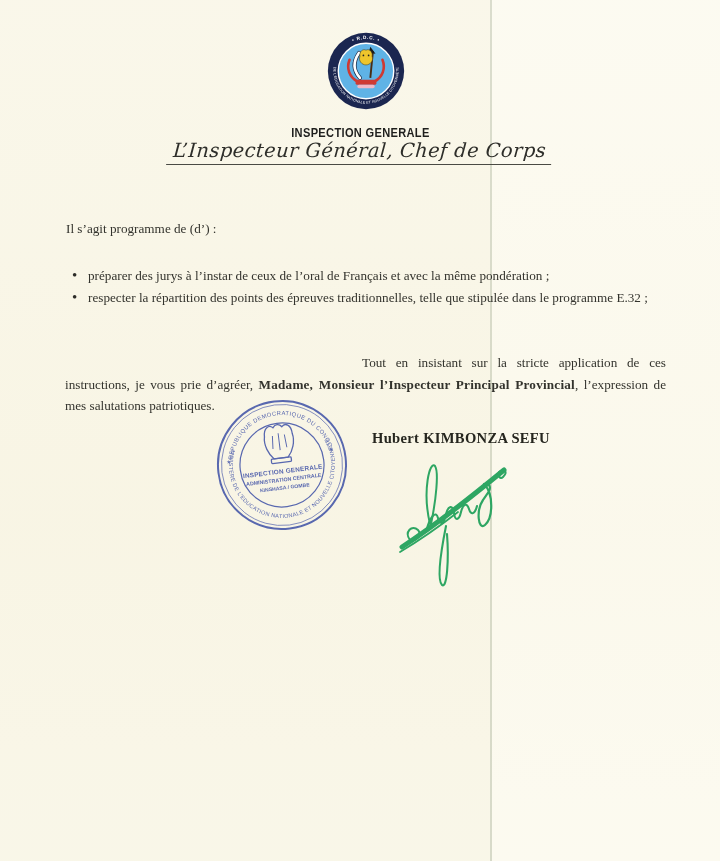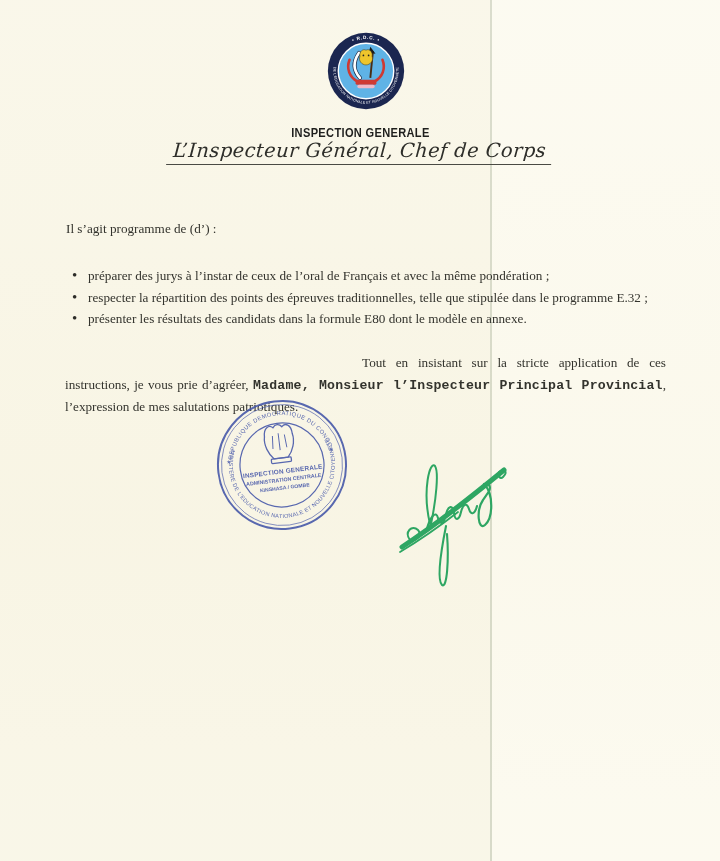--- a/index.html
+++ b/index.html
@@ -30,21 +30,21 @@
     font-size:19.5px;letter-spacing:.4px;color:#2e2e2a;
     border-bottom:1.2px solid #4a4a44;padding:0 6px 2px 6px;transform:skewX(-4deg);}
 
   
   .intro{position:absolute;left:66px;top:221px;font-size:13.2px;}
   .bullets{position:absolute;left:58px;top:256px;width:600px;margin:13px;padding:0;list-style:none;}
   .bullets li{position:relative;padding-left:17px;margin-bottom:7.6px;font-size:13.2px;line-height:14px;}
   .bullets li::before{content:"•";position:absolute;left:1px;top:-1px;font-size:15px;color:#2c2c28;}
   .closing{position:absolute;left:65px;top:352px;width:601px;
     font-size:13.2px;line-height:21.6px;text-align:justify;text-indent:297px;}
-  .closing b{font-weight:700;letter-spacing:.2px;font-family:Liberation Mono, monospace;}
+  .closing b{font-weight:700;letter-spacing:.2px;}
 
   
   .signatory-name{position:absolute;left:372px;top:430px;font-size:14.6px;font-weight:700;
     letter-spacing:.3px;color:#26261f;}
   .signature{position:absolute;left:396px;top:444px;width:115px;height:150px;}
   .signature path{stroke:var(--signature-ink,#2ea663);fill:none;stroke-linecap:round;}
 
   
   .stamp{position:absolute;left:202px;top:385px;width:160px;height:160px;
     transform:rotate(-7deg);opacity:.88;}
@@ -102,25 +102,25 @@
   <div class="org-subtitle-wrap">
     <span class="org-subtitle">L’Inspecteur Général, Chef de Corps</span>
   </div>
 
   <div class="intro">Il s’agit programme de (d’) :</div>
 
   <ul class="bullets">
 
   <li>préparer des jurys à l’instar de ceux de l’oral de Français et avec la même pondération ;</li>
       <li>respecter la répartition des points des épreuves traditionnelles, telle que stipulée dans le programme E.32 ;</li>
-      <li>présenter les résultats des candidats dans la formule E80 dont le modèle en annexe.</li>
     </ul>
 
   <div class="closing"><span>Tout en insistant sur la stricte application de ces instructions, je vous prie d’agréer, </span><b>Madame, Monsieur l’Inspecteur Principal Provincial</b><span>, l’expression de mes salutations patriotiques.</span></div>
 
+  <div class="signatory-name">Hubert KIMBONZA SEFU</div>
 
   <svg class="stamp" viewBox="0 0 160 160" aria-hidden="true">
     <circle class="ln" cx="80" cy="80" r="64" stroke-width="2"></circle>
     <circle class="ln" cx="80" cy="80" r="60.5" stroke-width=".7"></circle>
     <circle class="ln" cx="80" cy="80" r="42" stroke-width="1.2"></circle>
     <defs>
       <path id="st-top" d="M 31.7 67.1 A 50 50 0 0 1 128.3 67.1"></path>
       <path id="st-bot" d="M 34.1 53.5 A 53 53 0 1 0 125.9 53.5"></path>
     </defs>
     <text class="arc"><textPath href="#st-top" startOffset="50%" text-anchor="middle">REPUBLIQUE DEMOCRATIQUE DU CONGO</textPath></text>

